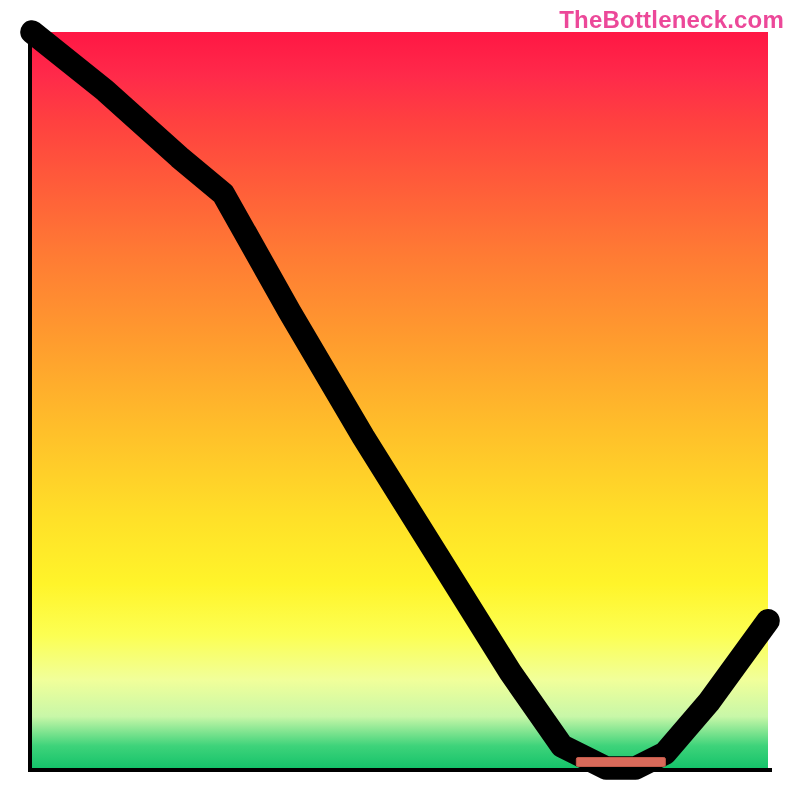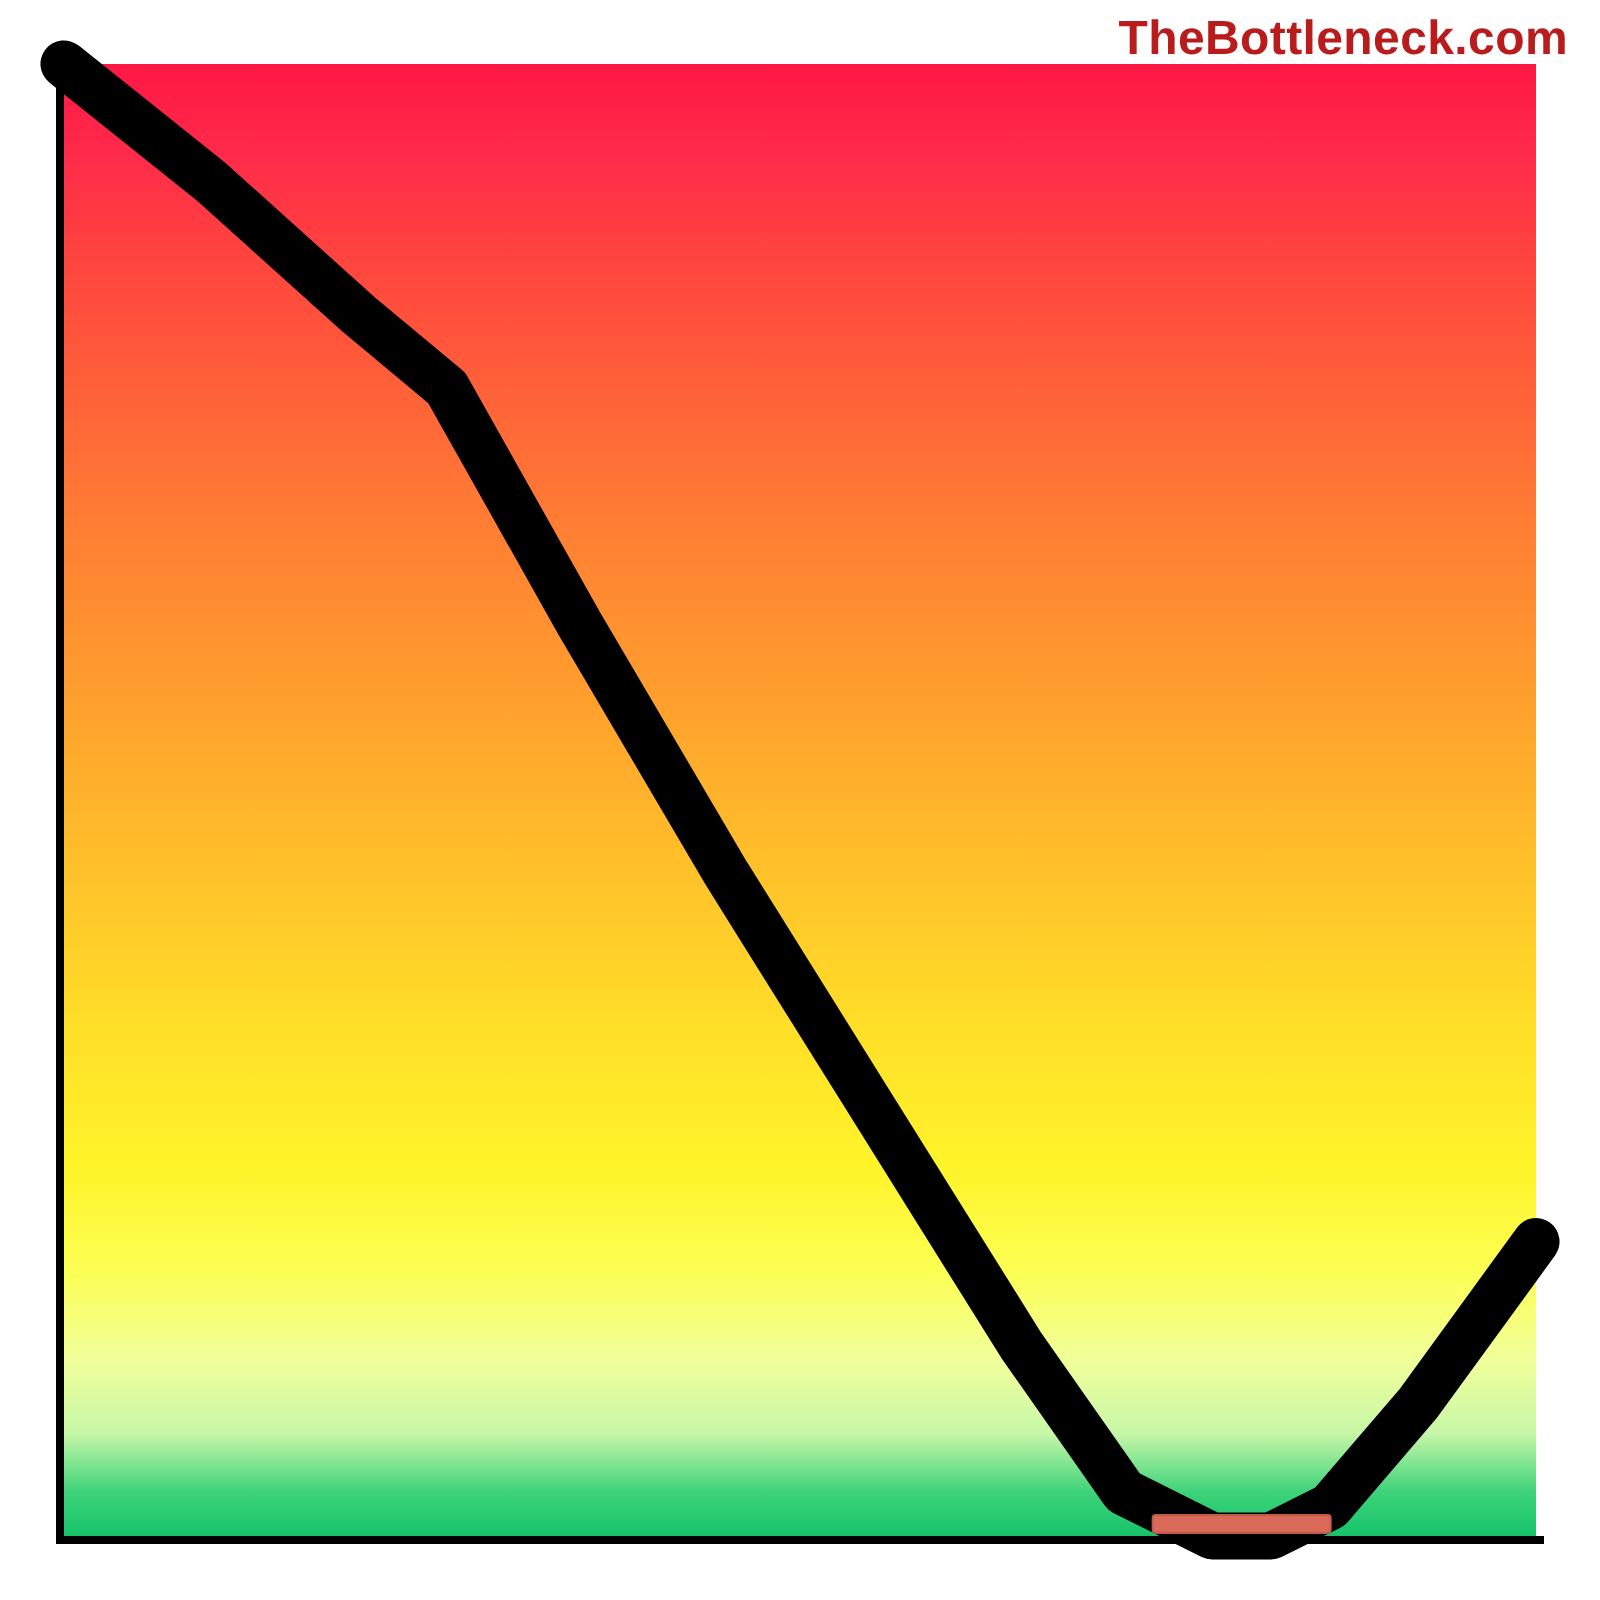--- a/index.html
+++ b/index.html
@@ -15,21 +15,21 @@
     position: relative;
     width: 800px;
     height: 800px;
   }
   .watermark {
     position: absolute;
     top: 6px;
     right: 16px;
     font-size: 24px;
     font-weight: 600;
-    color: #b91c1c;
+    color: #ec4899;
     letter-spacing: 0.2px;
     user-select: none;
   }
   .plot {
     position: absolute;
     left: 32px;
     top: 32px;
     width: 736px;
     height: 736px;
   }

